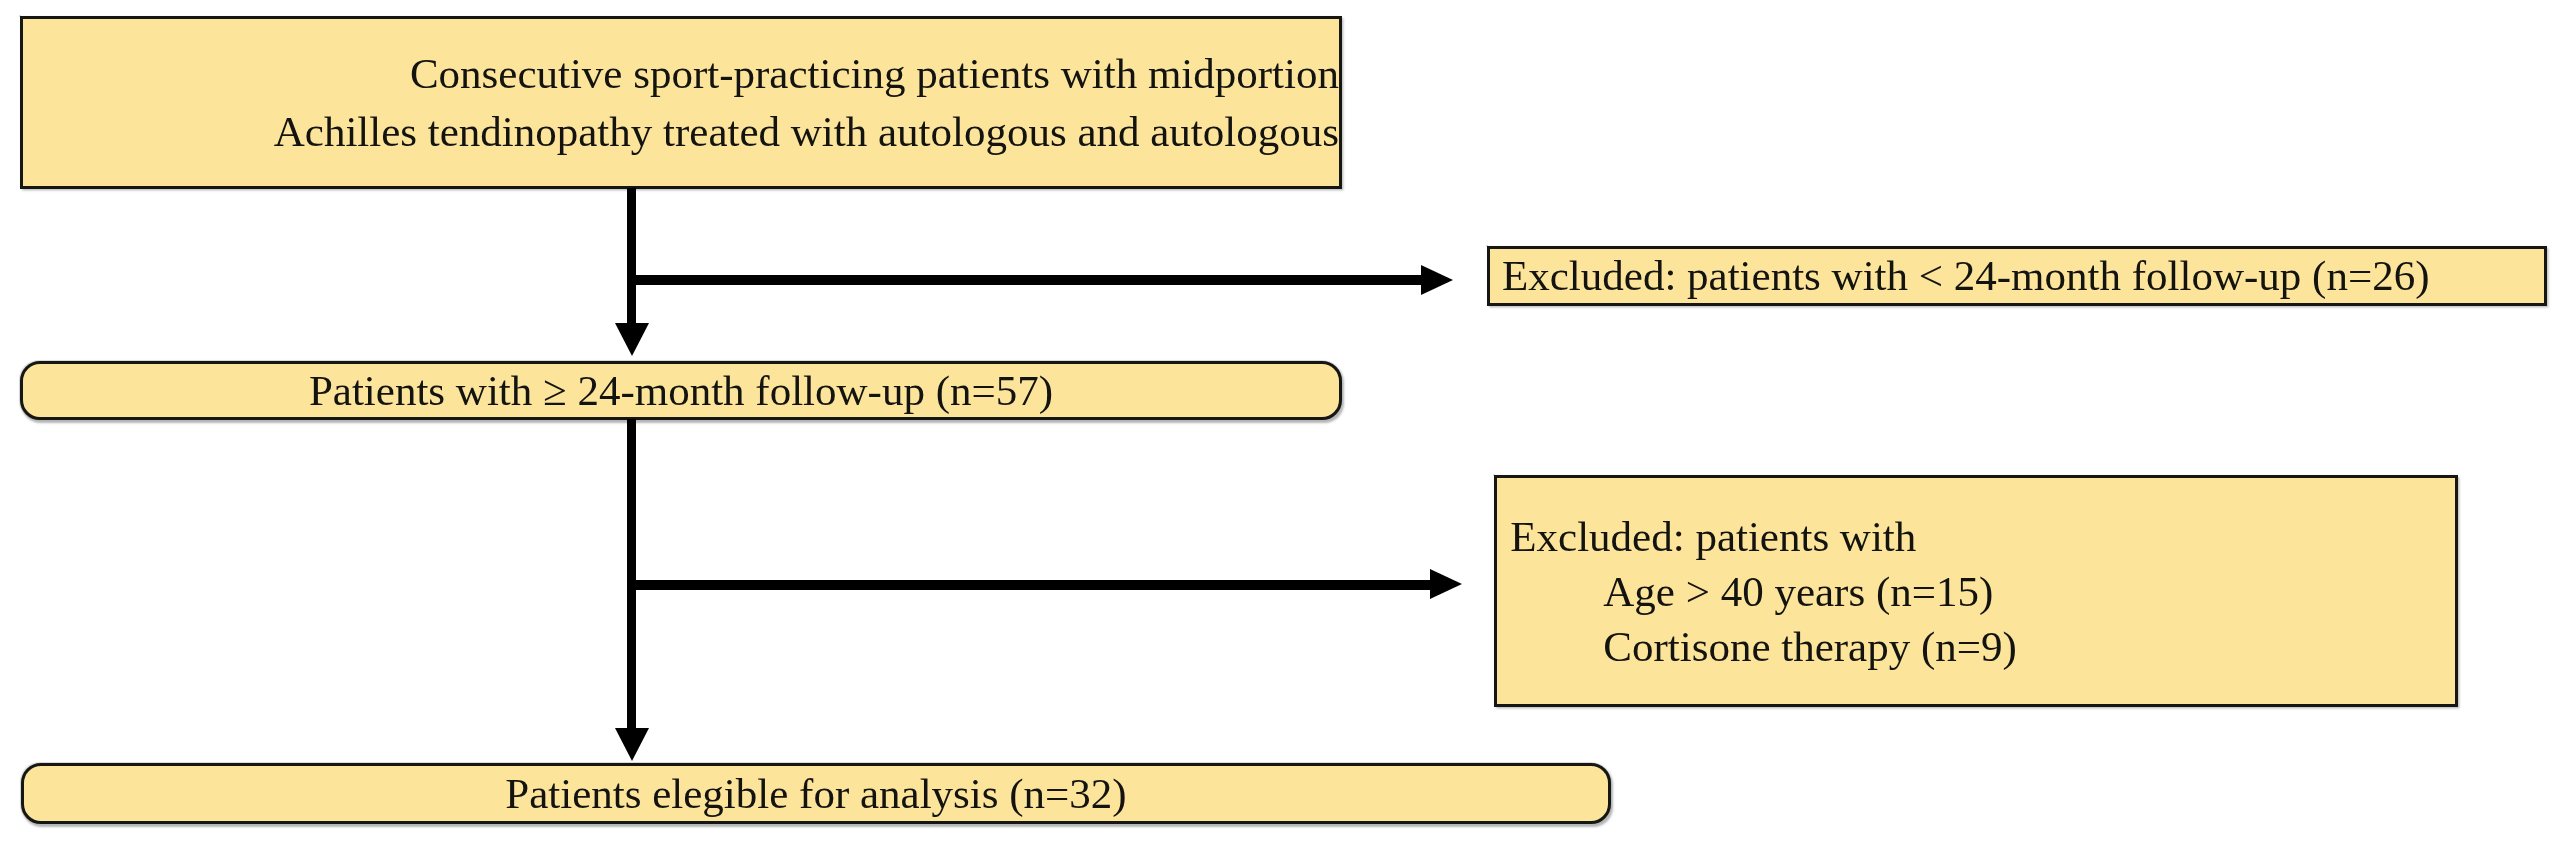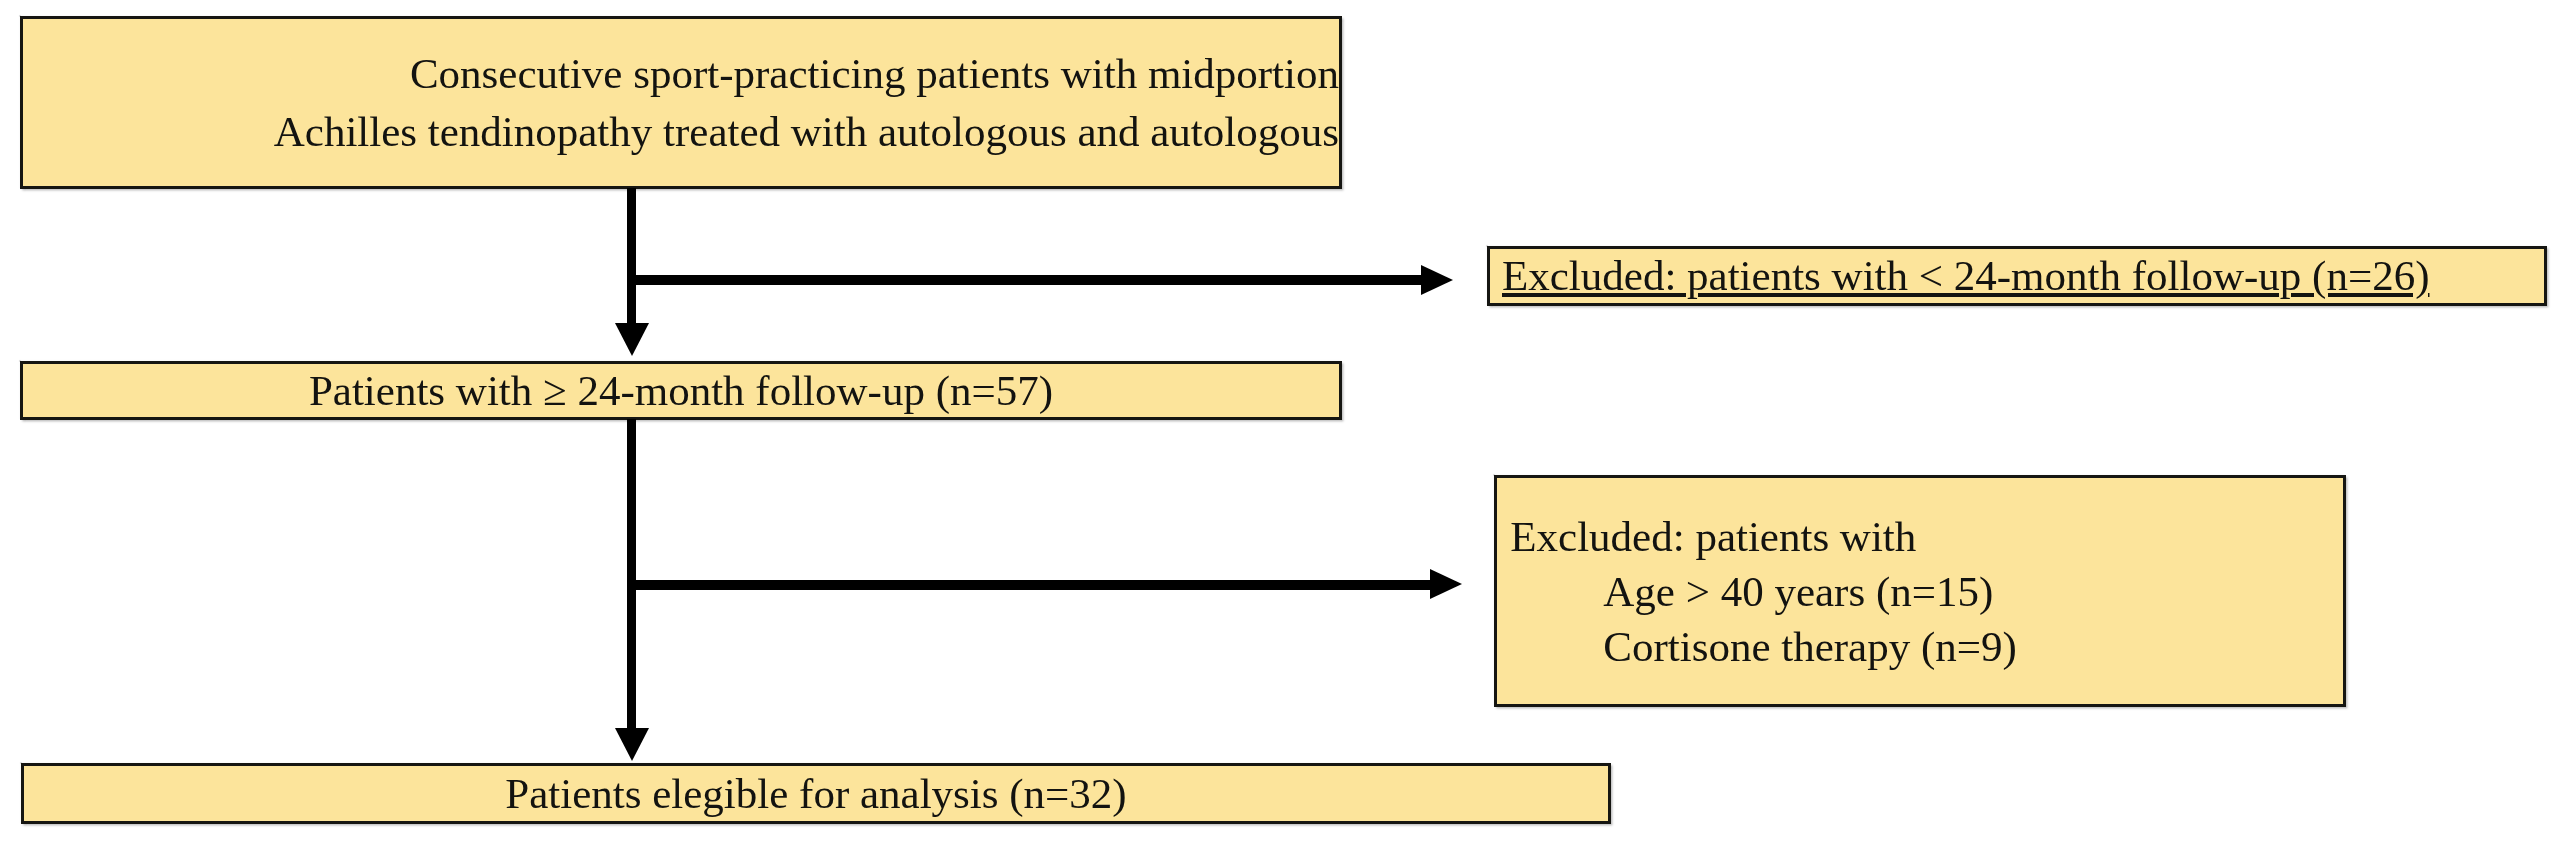--- a/index.html
+++ b/index.html
@@ -27,27 +27,27 @@
     flex-direction: column;
     justify-content: center;
     align-items: center;
     text-align: center;
   }
   .box.center-single {
     display: flex;
     justify-content: center;
     align-items: center;
     text-align: center;
+    border-radius: 20px;
   }
   .box.left-single {
     display: flex;
     justify-content: flex-start;
     align-items: center;
     padding-left: 12px;
-    text-decoration: underline;
   }
   .box.left-multi {
     display: flex;
     flex-direction: column;
     justify-content: center;
     padding-left: 13.3px;
     line-height: 55px;
   }
   .indent { margin-left: 93px; }
   .vline, .hline {
@@ -92,21 +92,21 @@
   <div class="box center-single" style="left:20px; top:361px; width:1322px; height:59px;">
     <div>Patients with ≥ 24-month follow-up (n=57)</div>
   </div>
 
   <div class="vline" style="left:627px; top:419px; width:9px; height:311px;"></div>
   <div class="head-down" style="left:615px; top:728px;"></div>
 
   <div class="hline" style="left:632px; top:580px; width:799px; height:9.6px;"></div>
   <div class="head-right" style="left:1430px; top:569px;"></div>
 
-  <div class="box left-multi" style="left:1494px; top:475px; width:852px; height:232px;">
+  <div class="box left-multi" style="left:1494px; top:475px; width:964px; height:232px;">
     <div>Excluded: patients with</div>
     <div class="indent">Age &gt; 40 years (n=15)</div>
     <div class="indent">Cortisone therapy (n=9)</div>
   </div>
 
   <div class="box center-single" style="left:21px; top:763px; width:1590px; height:61px;">
     <div>Patients elegible for analysis (n=32)</div>
   </div>
 
 </div>

